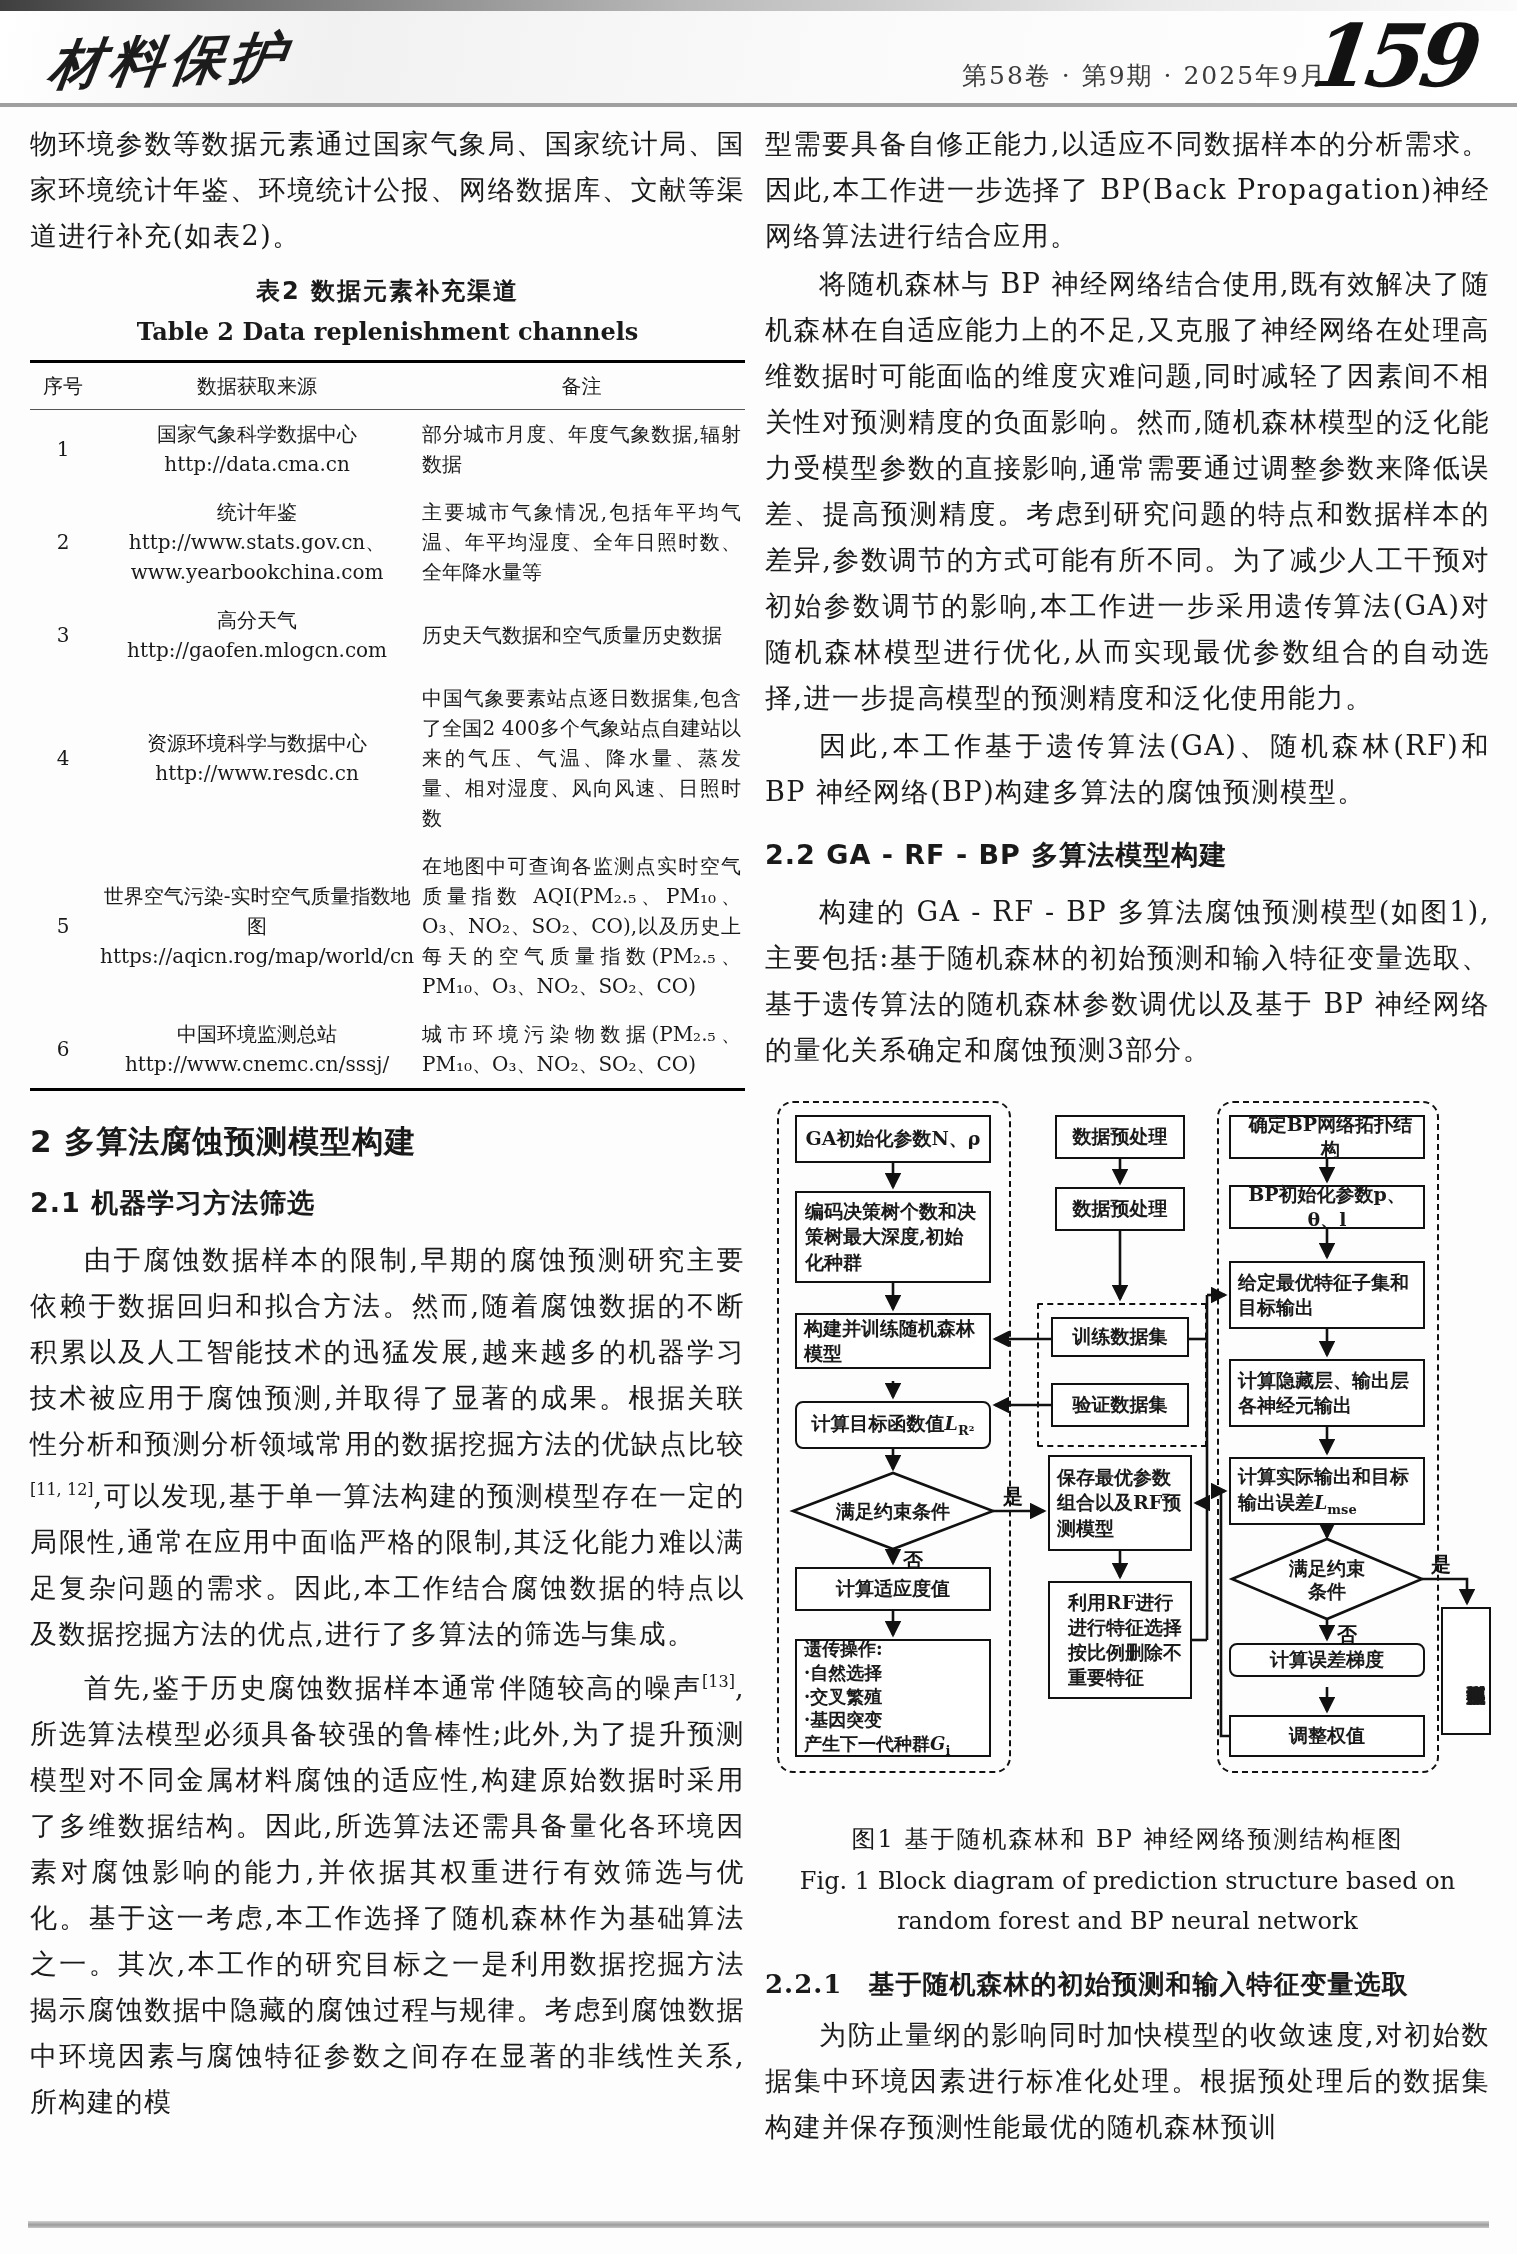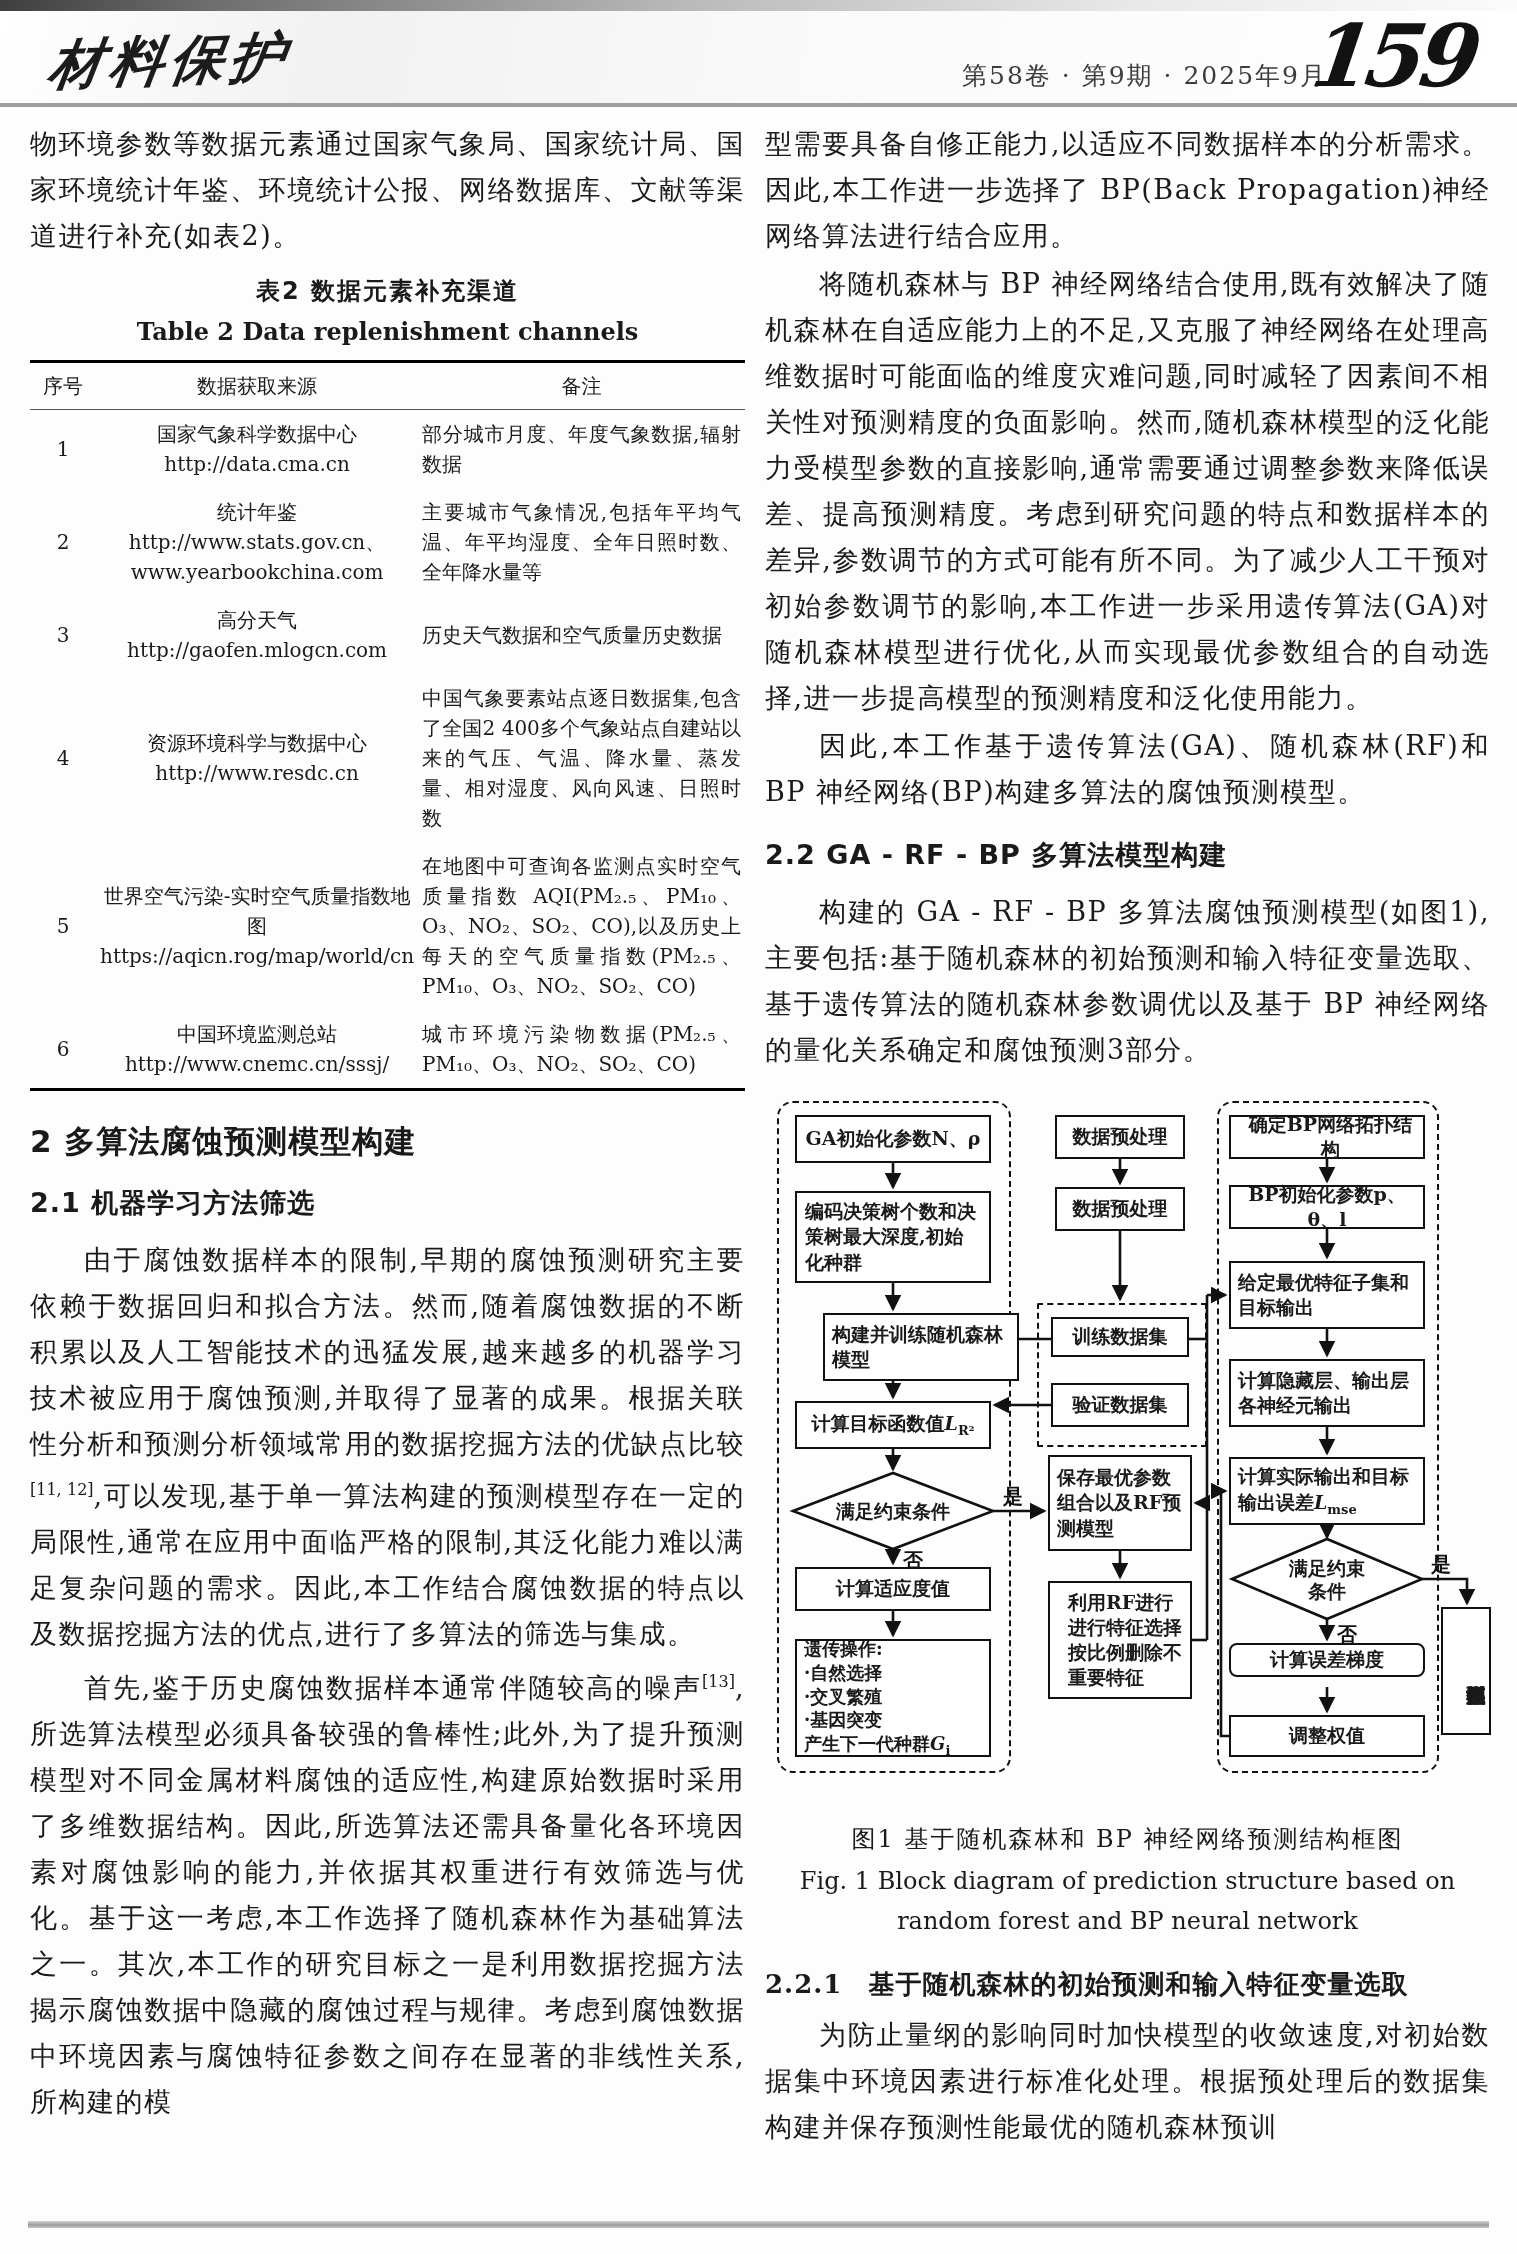--- a/index.html
+++ b/index.html
@@ -191,22 +191,22 @@
           <g font-size="20" font-weight="bold" fill="#111" font-family="DejaVu Serif, Liberation Serif, serif">
             <text x="238" y="416">是</text>
             <text x="138" y="480">否</text>
             <text x="666" y="484">是</text>
             <text x="572" y="554">否</text>
           </g>
         </svg>
 
         <div class="fc-box" style="left:30px;top:28px;width:196px;height:48px;">GA初始化参数N、ρ</div>
         <div class="fc-box al" style="left:30px;top:104px;width:196px;height:92px;padding-left:8px;">编码决策树个数和决策树最大深度,初始化种群</div>
-        <div class="fc-box al" style="left:30px;top:226px;width:196px;height:68px;margin-left:28px;">构建并训练随机森林模型</div>
-        <div class="fc-box" style="left:30px;top:314px;width:196px;height:48px;">
+        <div class="fc-box al" style="left:30px;top:226px;width:196px;height:56px;">构建并训练随机森林模型</div>
+        <div class="fc-box" style="left:30px;top:314px;width:196px;height:48px;border-radius:8px;">
           <span><span>计算目标函数值</span><i>L</i><sub>R²</sub></span>
         </div>
         <div class="fc-label" style="left:48px;top:410px;width:160px;height:28px;">满足约束条件</div>
         <div class="fc-box" style="left:30px;top:480px;width:196px;height:44px;">计算适应度值</div>
         <div class="fc-box al genetic" style="left:30px;top:552px;width:196px;height:118px;font-size:18px;">
           <div>
             <div>遗传操作:</div>
             <div>·自然选择</div>
             <div>·交叉繁殖</div>
             <div>·基因突变</div>

